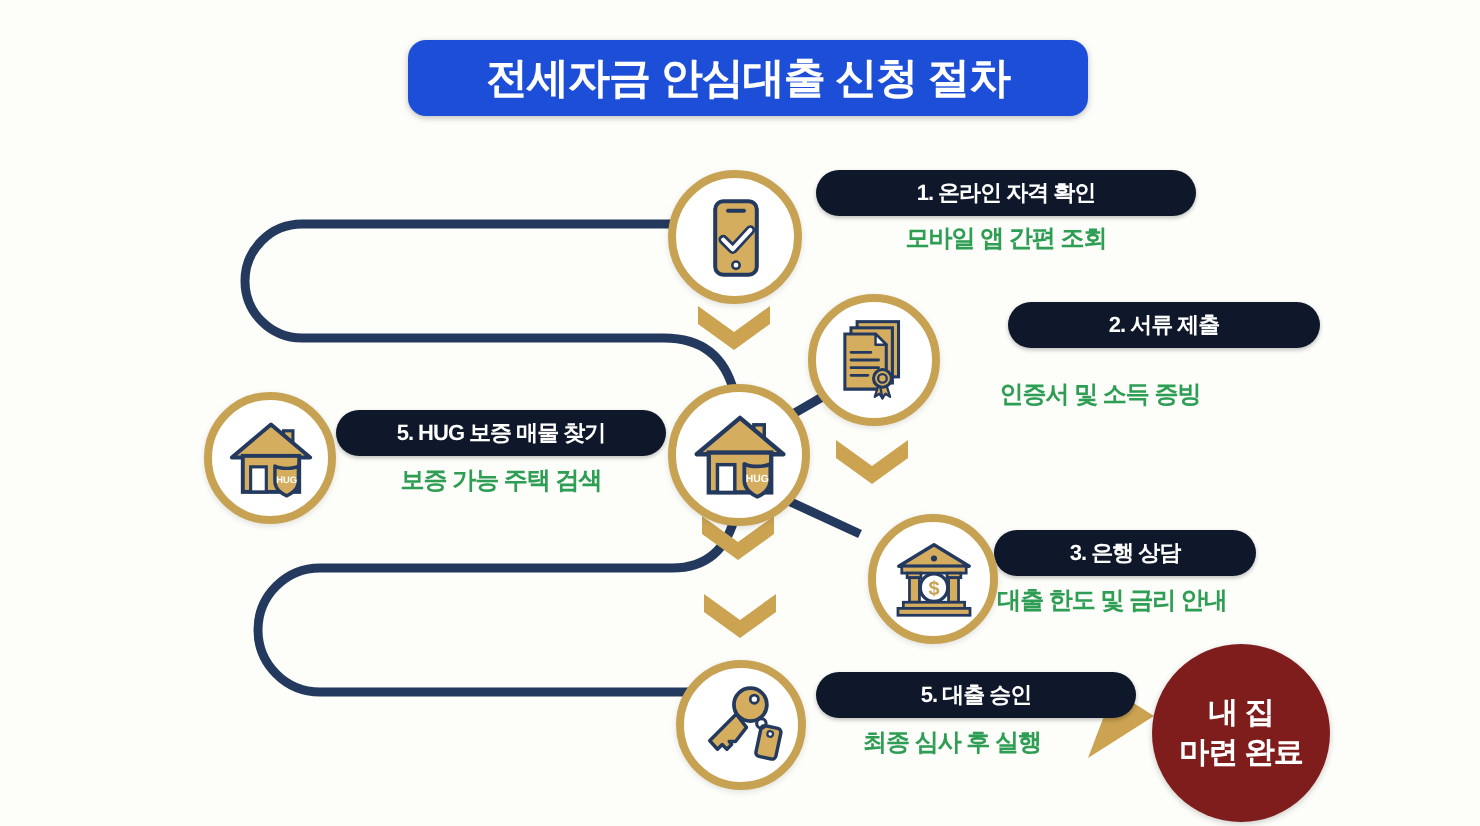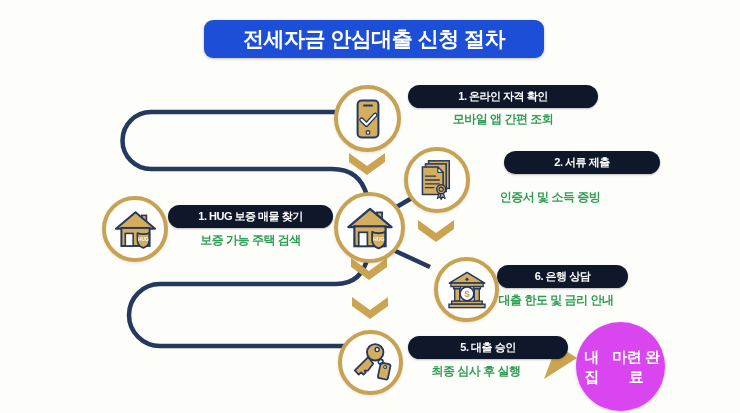--- a/index.html
+++ b/index.html
@@ -28,22 +28,22 @@
     display:flex; align-items:center; justify-content:center;
     color:#ffffff; font-weight:bold; font-size:11px; letter-spacing:-0.5px;
     z-index:2; white-space:nowrap; box-shadow:0 1px 2px rgba(0,0,0,.25);
   }
   .sub {
     position:absolute; color:#2f9e55; font-weight:bold; font-size:12px;
     letter-spacing:-0.5px; text-align:center; z-index:2; white-space:nowrap;
   }
   .result-circle {
     position:absolute; left:576px; top:322px; width:89px; height:89px;
-    background:#d946ef; border-radius:50%; z-index:3;
-    display:flex; flex-direction:row; align-items:center; justify-content:center;
+    background:#7f1d1d; border-radius:50%; z-index:3;
+    display:flex; flex-direction:column; align-items:center; justify-content:center;
     color:#ffffff; font-weight:bold; font-size:15px; line-height:1.3;
     letter-spacing:-0.5px; text-align:center; box-shadow:0 1px 3px rgba(0,0,0,.2);
   }
 </style>
 </head>
 <body>
 
 <div class="stage">
 
   <svg class="flow" width="740" height="413" viewBox="0 0 740 413">
@@ -102,21 +102,21 @@
   </div>
   <div class="pill" style="left:472px; top:151px; width:156px;margin-left:32px;">2. 서류 제출</div>
   <div class="sub" style="left:462px; top:189px; width:176px;">인증서 및 소득 증빙</div>
 
   <div class="circle" style="left:102px; top:196px; width:66px; height:66px;">
     <svg width="47" height="47" viewBox="0 0 60 60">
       <use href="#house-hug"></use>
       <text x="40" y="45" font-size="6" font-weight="bold" fill="#ffffff" text-anchor="middle">HUG</text>
     </svg>
   </div>
-  <div class="pill" style="left:168px; top:205px; width:165px;">1. HUG 보증 매물 찾기</div>
+  <div class="pill" style="left:168px; top:205px; width:165px;">5. HUG 보증 매물 찾기</div>
   <div class="sub" style="left:168px; top:232px; width:165px;">보증 가능 주택 검색</div>
 
   <div class="circle" style="left:334px; top:192px; width:71px; height:71px;">
     <svg width="52" height="52" viewBox="0 0 60 60">
       <use href="#house-hug"></use>
       <text x="40" y="45" font-size="6" font-weight="bold" fill="#ffffff" text-anchor="middle">HUG</text>
     </svg>
   </div>
 
   <div class="circle" style="left:434px; top:257px; width:65px; height:65px;">
@@ -129,21 +129,21 @@
         <rect x="38.5" y="25.5" width="9" height="3"></rect>
         <rect x="14" y="28.5" width="6.5" height="16"></rect>
         <rect x="39.5" y="28.5" width="6.5" height="16"></rect>
         <rect x="10" y="44.5" width="40" height="4"></rect>
         <rect x="6.5" y="48.5" width="47" height="4.5"></rect>
       </g>
       <circle cx="30" cy="35" r="9" fill="#ffffff" stroke="#24395e" stroke-width="2.2"></circle>
       <text x="30" y="39.5" font-size="13" font-weight="bold" fill="#c8a253" text-anchor="middle">$</text>
     </svg>
   </div>
-  <div class="pill" style="left:497px; top:265px; width:131px;">6. 은행 상담</div>
+  <div class="pill" style="left:497px; top:265px; width:131px;">3. 은행 상담</div>
   <div class="sub" style="left:451px; top:292px; width:210px;">대출 한도 및 금리 안내</div>
 
   <div class="circle" style="left:338px; top:330px; width:65px; height:65px;">
     <svg width="47" height="47" viewBox="0 0 60 60">
       <g transform="rotate(12 47 41)">
         <rect x="41" y="31" width="13" height="20" rx="2.5" fill="#d5ad5f" stroke="#24395e" stroke-width="2.2"></rect>
         <circle cx="47.5" cy="35.5" r="1.8" fill="#ffffff" stroke="#24395e" stroke-width="1.4"></circle>
       </g>
       <circle cx="43" cy="29" r="3" fill="none" stroke="#24395e" stroke-width="2"></circle>
       <path d="M27,23 L10,40 L15,45.5 L18,42.5 L21,45.5 L24,42.5 L22.5,40.5 L26.5,40.5 L33.5,31.5 Z" fill="#d5ad5f" stroke="#24395e" stroke-width="2.2" stroke-linejoin="round"></path>

